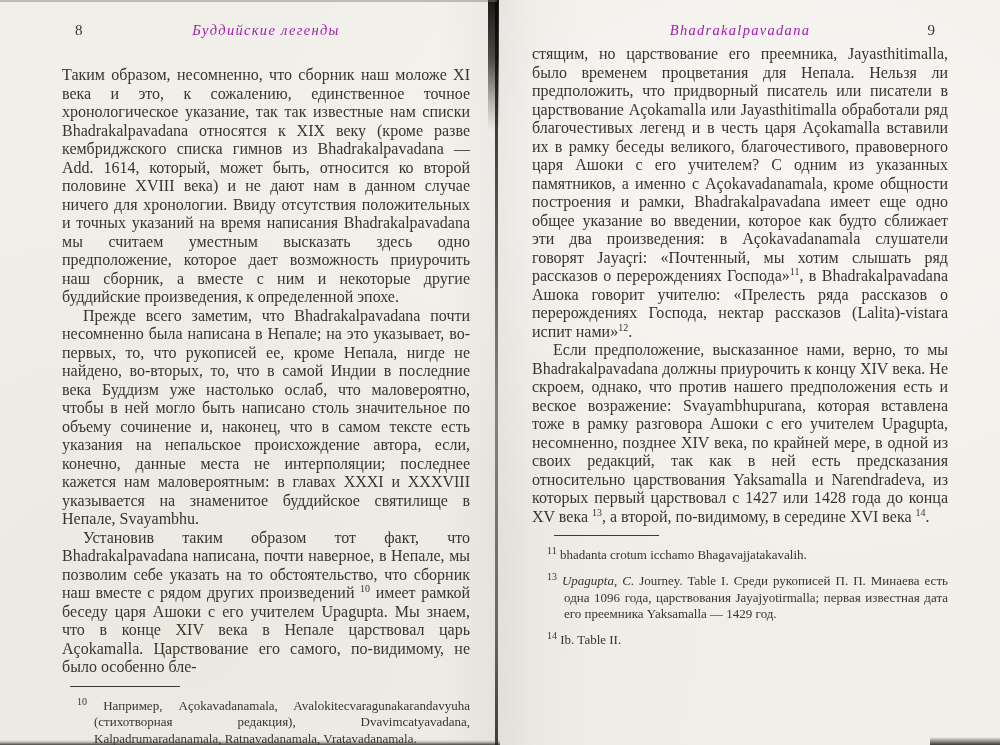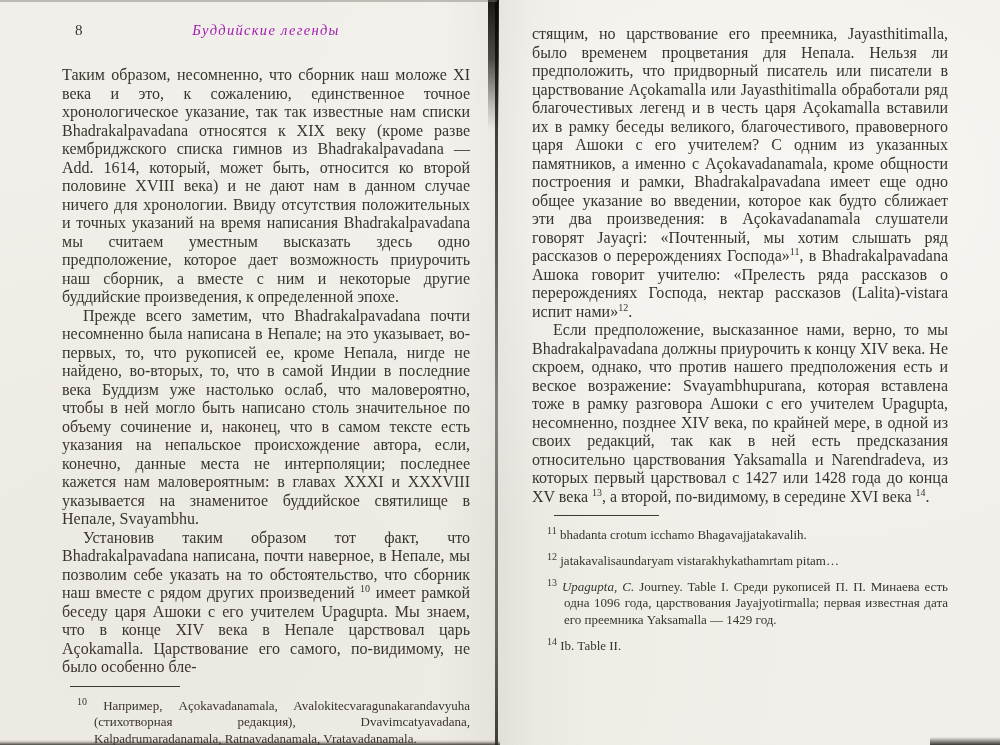--- a/index.html
+++ b/index.html
@@ -66,24 +66,27 @@
       <p class="para indent"><span>Прежде всего заметим, что Bhadrakalpavadana почти несомненно была написана в Непале; на это указывает, во-первых, то, что рукописей ее, кроме Непала, нигде не найдено, во-вторых, то, что в самой Индии в последние века Буддизм уже настолько ослаб, что маловероятно, чтобы в ней могло быть написано столь значительное по объему сочинение и, наконец, что в самом тексте есть указания на непальское происхождение автора, если, конечно, данные места не интерполяции; последнее кажется нам маловероятным: в главах XXXI и XXXVIII указывается на знаменитое буддийское святилище в Непале, Svayambhu.</span></p>
       <p class="para indent"><span>Установив таким образом тот факт, что Bhadrakalpavadana написана, почти наверное, в Непале, мы позволим себе указать на то обстоятельство, что сборник наш вместе с рядом других произведений </span><sup class="fn-ref">10</sup><span> имеет рамкой беседу царя Ашоки с его учителем Upagupta. Мы знаем, что в конце XIV века в Непале царствовал царь Açokamalla. Царствование его самого, по-видимому, не было особенно бле-</span></p>
     </div>
   <div class="fn-sep"></div>
   <div class="footnotes">
       <p class="footnote"><sup class="fn-num">10</sup> <span>Например, Açokavadanamala, Avalokitecvaragunakarandavyuha (стихотворная редакция), Dvavimcatyavadana, Kalpadrumaradanamala, Ratnavadanamala, Vratavadanamala.</span></p>
     </div>
 </section>
 
 <section class="page page-right">
+  <header class="running-header">
+    <span class="running-head">Bhadrakalpavadana</span>
+    <span class="pagenum">9</span>
+  </header>
   <div class="body-text">
       <p class="para"><span>стящим, но царствование его преемника, Jayasthitimalla, было временем процветания для Непала. Нельзя ли предположить, что придворный писатель или писатели в царствование Açokamalla или Jayasthitimalla обработали ряд благочестивых легенд и в честь царя Açokamalla вставили их в рамку беседы великого, благочестивого, правоверного царя Ашоки с его учителем? С одним из указанных памятников, а именно с Açokavadanamala, кроме общности построения и рамки, Bhadrakalpavadana имеет еще одно общее указание во введении, которое как будто сближает эти два произведения: в Açokavadanamala слушатели говорят Jayaçri: «Почтенный, мы хотим слышать ряд рассказов о перерождениях Господа»</span><sup class="fn-ref">11</sup><span>, в Bhadrakalpavadana Ашока говорит учителю: «Прелесть ряда рассказов о перерождениях Господа, нектар рассказов (Lalita)-vistara испит нами»</span><sup class="fn-ref">12</sup><span>.</span></p>
       <p class="para indent"><span>Если предположение, высказанное нами, верно, то мы Bhadrakalpavadana должны приурочить к концу XIV века. Не скроем, однако, что против нашего предположения есть и веское возражение: Svayambhupurana, которая вставлена тоже в рамку разговора Ашоки с его учителем Upagupta, несомненно, позднее XIV века, по крайней мере, в одной из своих редакций, так как в ней есть предсказания относительно царствования Yaksamalla и Narendradeva, из которых первый царствовал с 1427 или 1428 года до конца XV века </span><sup class="fn-ref">13</sup><span>, а второй, по-видимому, в середине XVI века </span><sup class="fn-ref">14</sup><span>.</span></p>
     </div>
   <div class="fn-sep"></div>
   <div class="footnotes">
       <p class="footnote"><sup class="fn-num">11</sup> <span>bhadanta crotum icchamo Bhagavajjatakavalih.</span></p>
-      <p class="footnote"><sup class="fn-num">12</sup> <span>jatakavalisaundaryam vistarakhykathamrtam pitam…</span></p>
       <p class="footnote"><sup class="fn-num">13</sup> <span class="it">Upagupta, C.</span><span> Journey. Table I. Среди рукописей П. П. Минаева есть одна 1096 года, царствования Jayajyotirmalla; первая известная дата его преемника Yaksamalla — 1429 год.</span></p>
       <p class="footnote"><sup class="fn-num">14</sup> <span>Ib. Table II.</span></p>
     </div>
 </section>
 
 </body></html>

